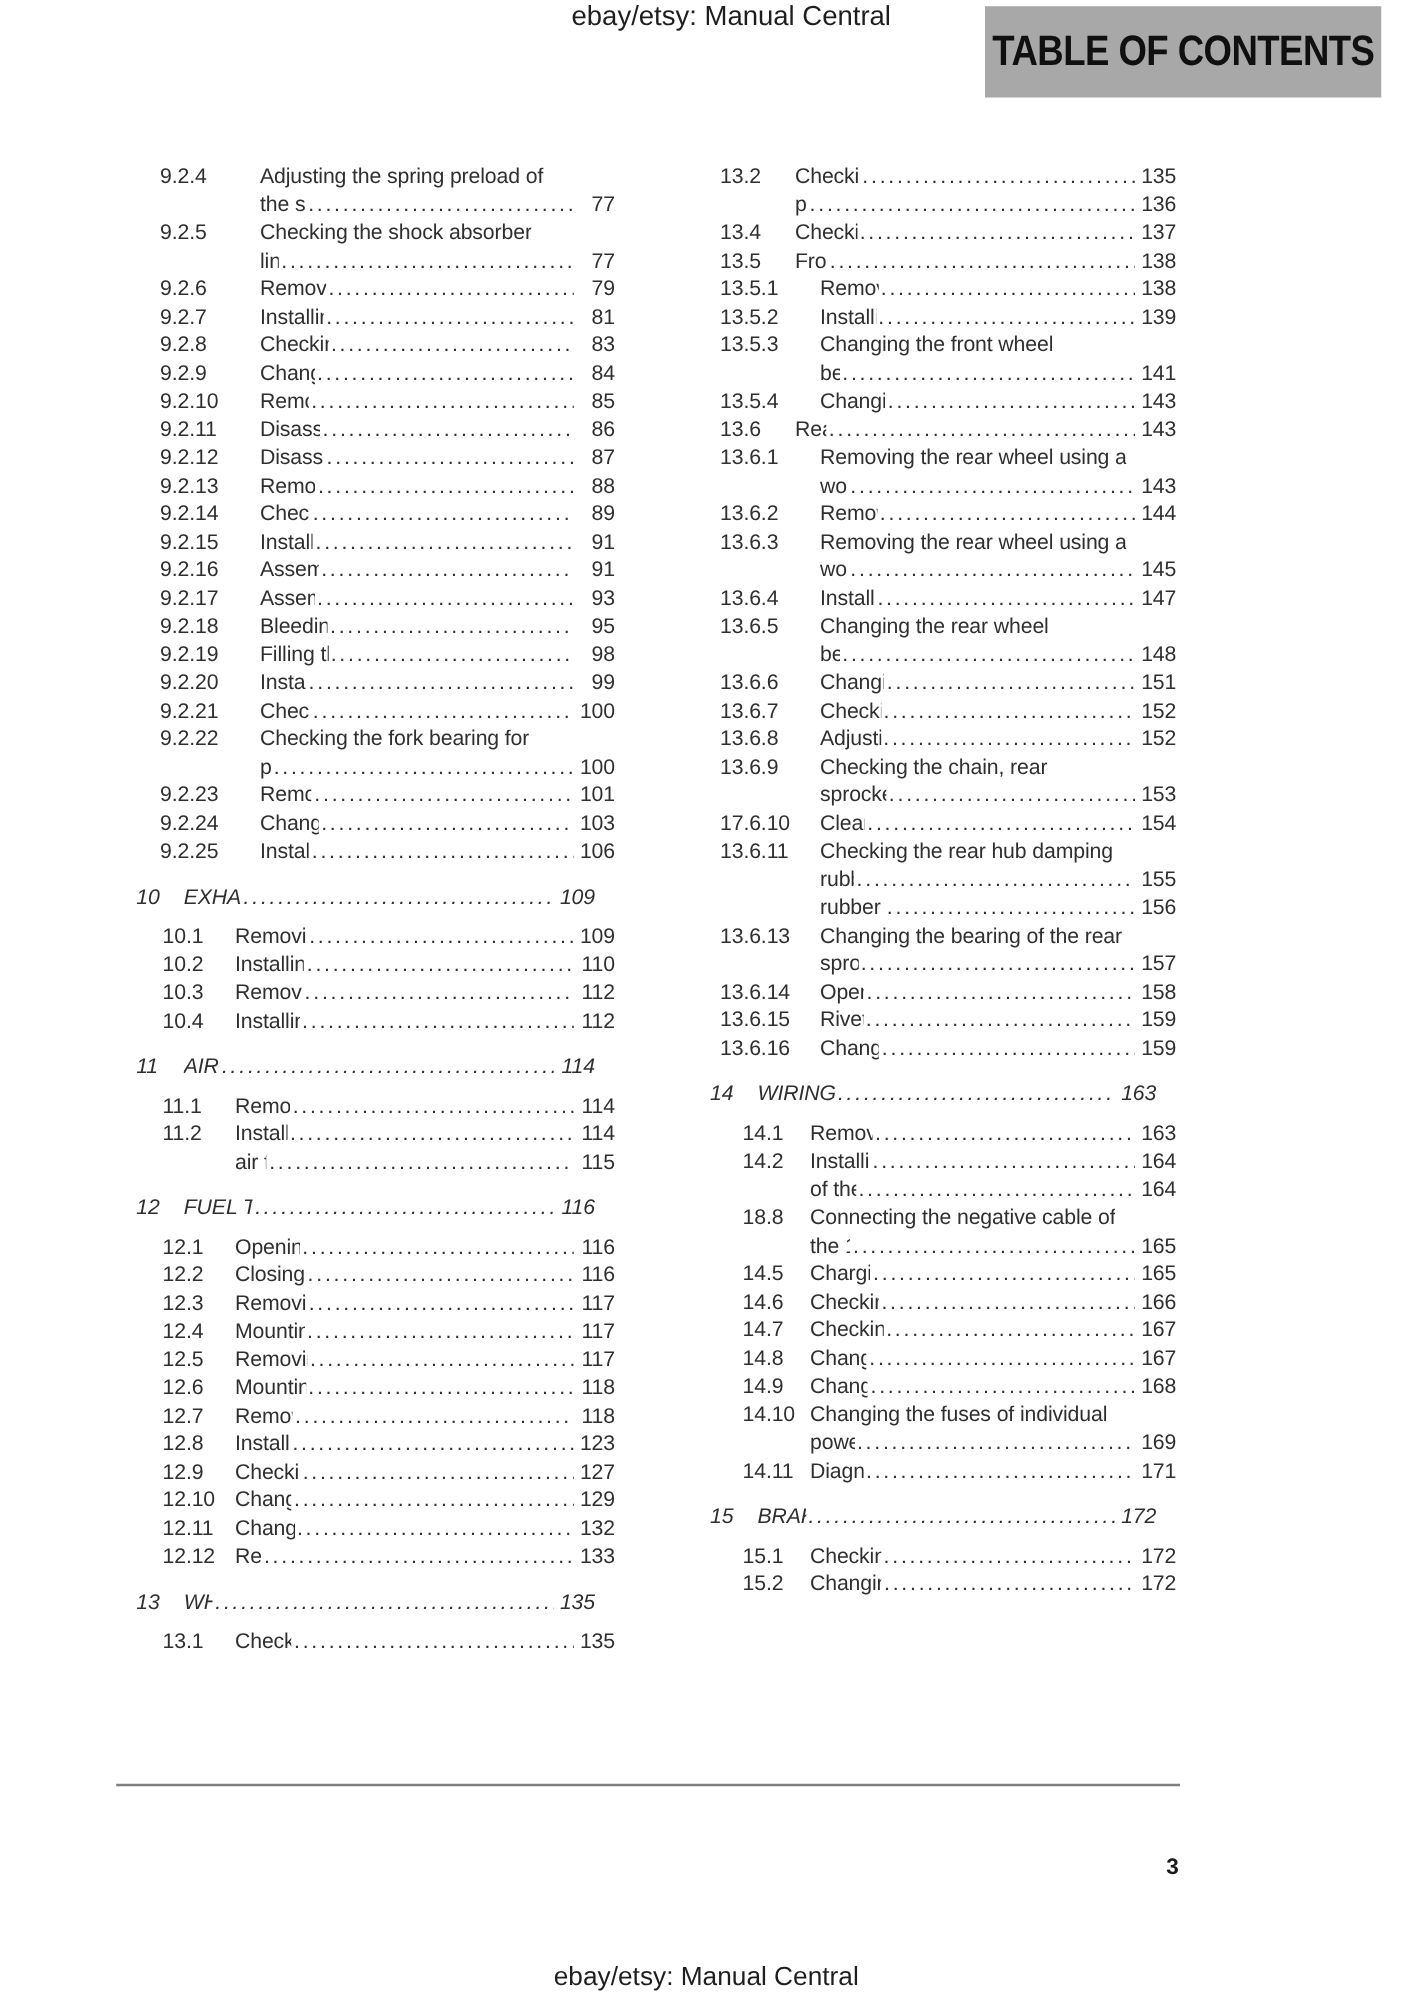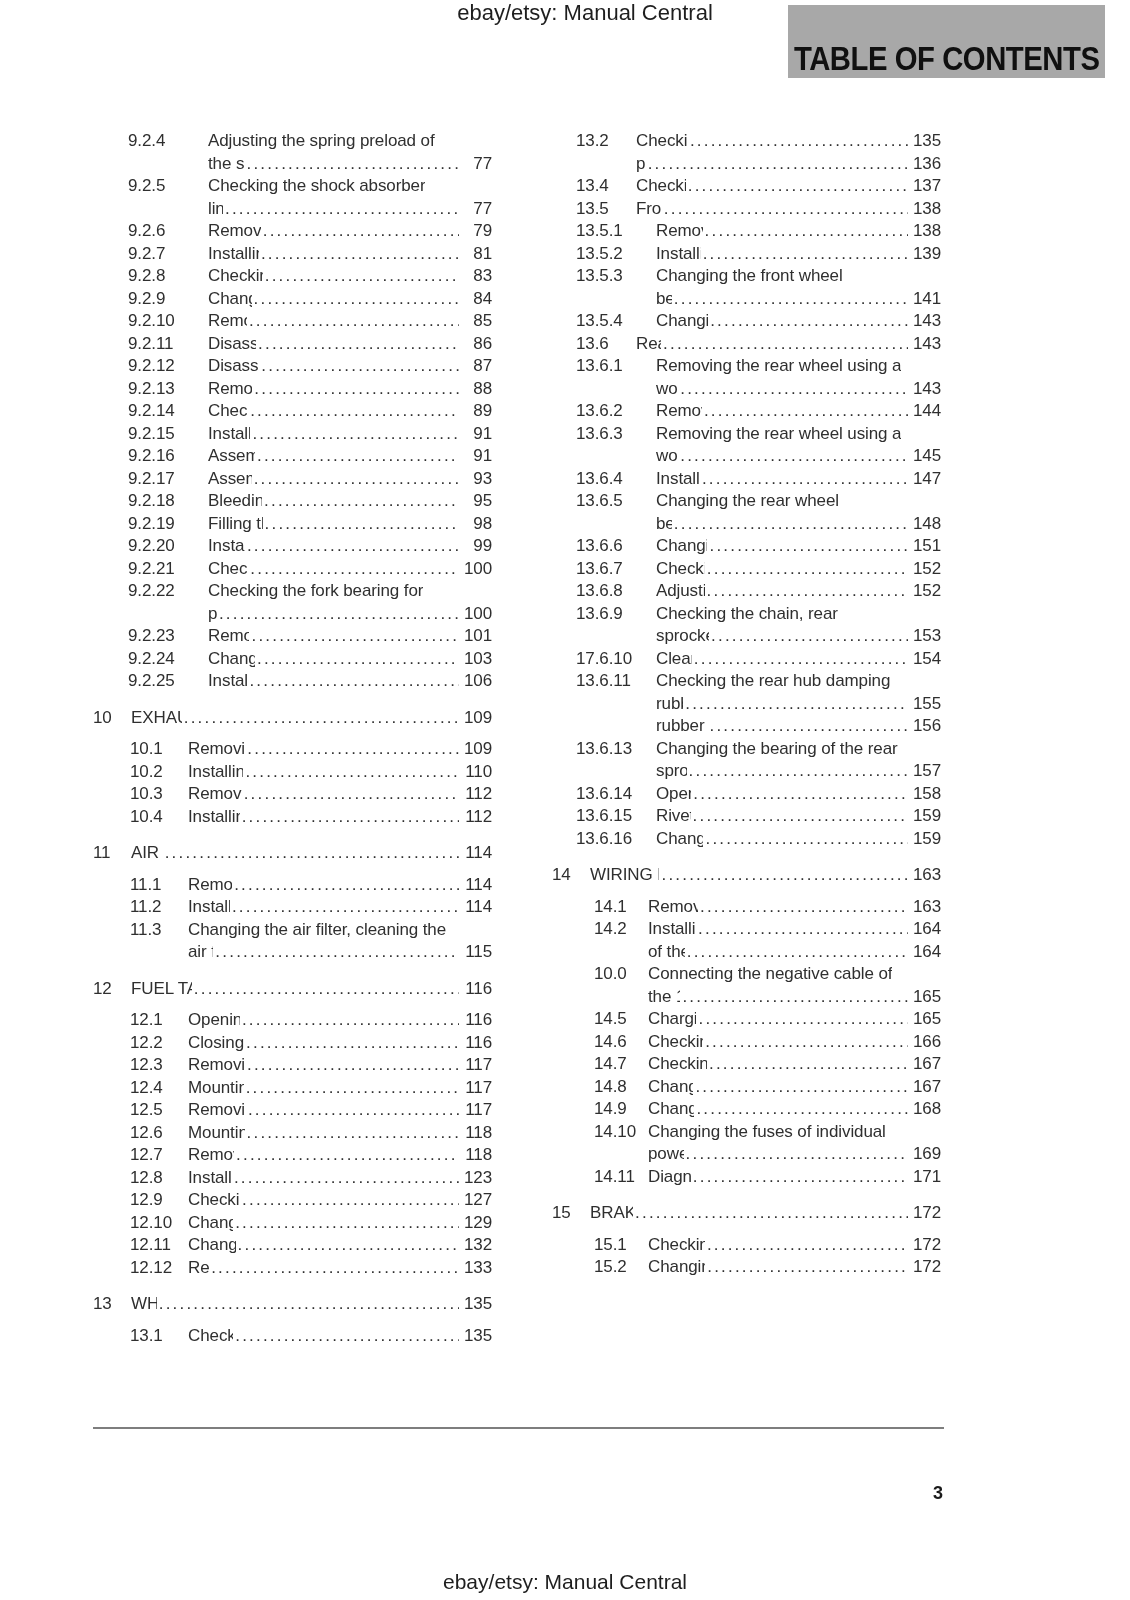--- a/index.html
+++ b/index.html
@@ -17,21 +17,21 @@
   }
   .title-banner .banner-text {
     font-size:34px; font-weight:bold; color:#101010; white-space:nowrap;
     transform:scaleX(0.86); letter-spacing:-0.5px;
   }
   .col { position:absolute; top:130px; font-size:17px; line-height:22.5px; letter-spacing:-0.1px; }
   .col-left  { left:93px;  width:399px; }
   .col-right { left:552px; width:389px; }
 
   .entry { --pad:0px; --numw:38px; }
-  .lvl1  { margin:14px 0 9px; --pad:0px; --numw:38px; }
+  .lvl1  { margin:14px 16px 9px;font-style:italic; --pad:0px; --numw:38px; }
   .col-left  .lvl2 { --pad:37px; --numw:58px; }
   .col-left  .lvl3 { --pad:35px; --numw:80px; }
   .col-right .lvl2 { --pad:42px; --numw:54px; }
   .col-right .lvl3 { --pad:24px; --numw:80px; }
   .col-right .ch13.lvl2 { --pad:24px; --numw:60px; }
 
   .line { display:flex; align-items:baseline; }
   .l1 { padding-left:var(--pad); }
   .l2 { padding-left:calc(var(--pad) + var(--numw)); }
   .num { flex:0 0 var(--numw); }
@@ -47,21 +47,21 @@
   .page-number { position:absolute; top:1483px; left:893px; width:50px; text-align:right; font-size:18px; font-weight:bold; color:#1a1a1a; }
   .brand-bottom { position:absolute; top:1570px; left:0; width:100%; text-align:center; font-size:21px; color:#1e1e1e; }
 </style>
 </head>
 <body>
 
 <div class="page">
 
   <div class="brand-top">ebay/etsy: Manual Central</div>
 
-  <div class="title-banner" style="background: rgb(168, 168, 168); align-items: flex-end;">
+  <div class="title-banner" style="background: rgb(168, 168, 168);">
     <span class="banner-text">TABLE OF CONTENTS</span>
   </div>
 
   <div class="col col-left" id="col-left">
       <div class="entry lvl3">
     <div class="line l1">
       <span class="num">9.2.4</span>
       <span class="title">Adjusting the spring preload of</span>
 
     </div>
@@ -332,25 +332,20 @@
       <div class="entry lvl2">
     <div class="line l1">
       <span class="num">11.2</span>
       <span class="title">Installing the air filter</span>
       <span class="dots"></span>
       <span class="page-num">114</span>
     </div>
 
   </div>
       <div class="entry lvl2">
-    <div class="line l1">
-      <span class="num">11.3</span>
-      <span class="title">Changing the air filter, cleaning the</span>
-
-    </div>
     <div class="line l2">
       <span class="cont">air filter box</span>
       <span class="dots"></span>
       <span class="page-num">115</span>
     </div>
   </div>
       <div class="entry lvl1">
     <div class="line l1">
       <span class="num">12</span>
       <span class="title">FUEL TANK, SEAT, TRIM</span>
@@ -758,21 +753,21 @@
   </div>
       <div class="entry lvl2">
     <div class="line l2">
       <span class="cont">of the 12-V battery</span>
       <span class="dots"></span>
       <span class="page-num">164</span>
     </div>
   </div>
       <div class="entry lvl2">
     <div class="line l1">
-      <span class="num">10.0</span>
+      <span class="num">18.8</span>
       <span class="title">Connecting the negative cable of</span>
 
     </div>
     <div class="line l2">
       <span class="cont">the 12-V battery</span>
       <span class="dots"></span>
       <span class="page-num">165</span>
     </div>
   </div>
       <div class="entry lvl2">

